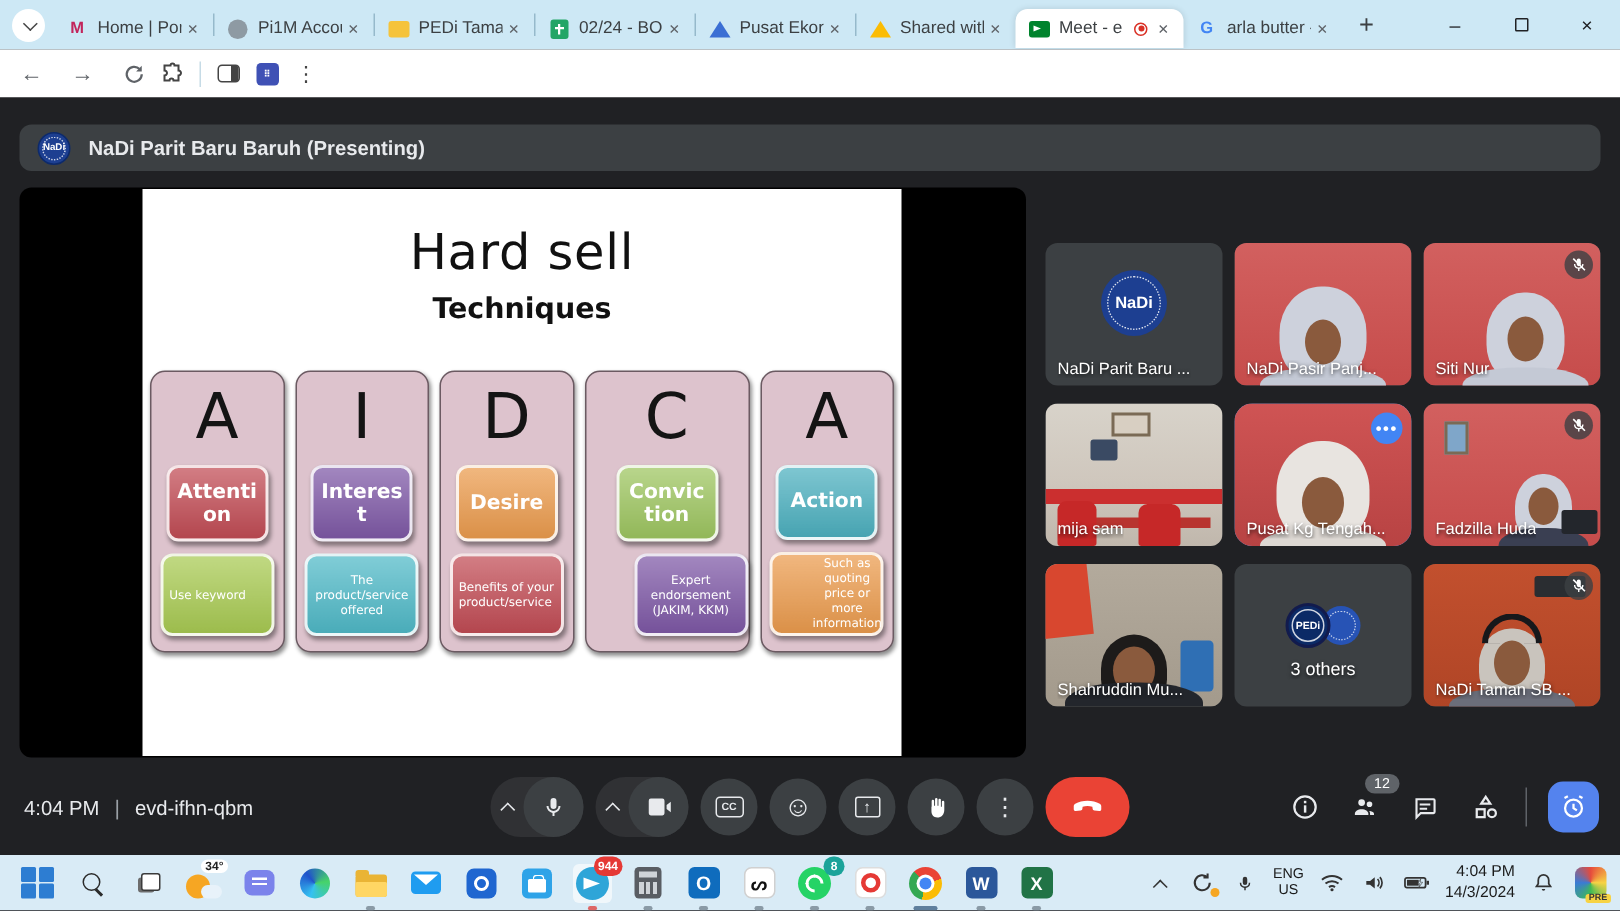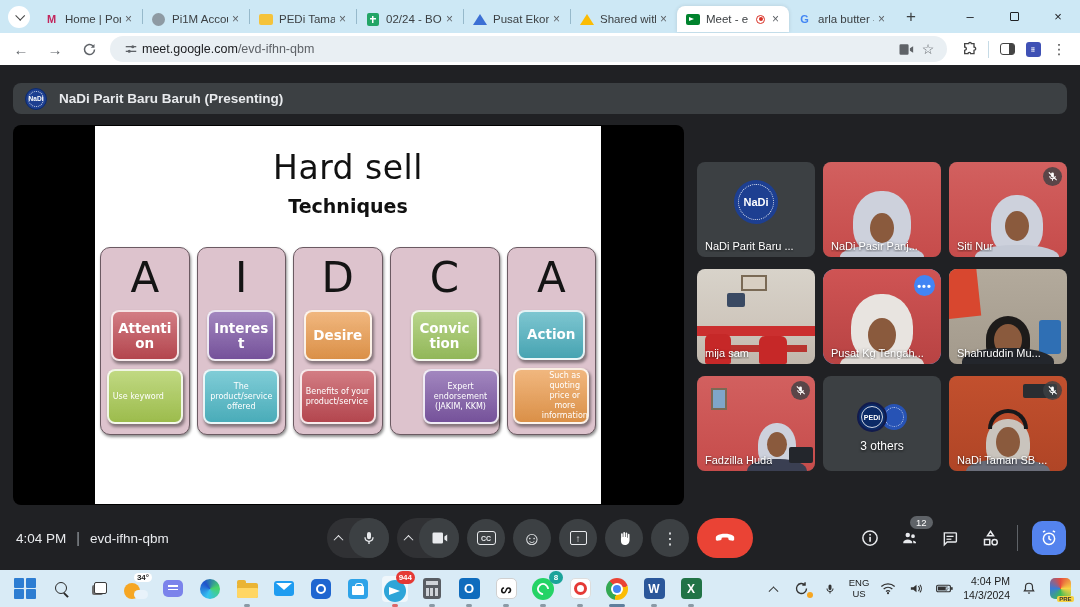--- a/index.html
+++ b/index.html
@@ -126,21 +126,21 @@
 
   
   .taskbar { position:absolute; left:0; bottom:0; width:1080px; height:37px; background:#d9ebf6; display:flex; align-items:center; }
   .tb-apps { display:flex; align-items:center; gap:11px; padding-left:12px; }
   .app { position:relative; width:26px; height:26px; display:flex; align-items:center; justify-content:center; }
   .app .indicator { position:absolute; bottom:-5px; left:50%; transform:translateX(-50%); width:6px; height:3px; border-radius:2px; background:#8a9aa6; }
   .app .indicator.wide { width:16px; background:#5f7f9d; }
   .badge { position:absolute; top:-5px; right:-7px; min-width:14px; height:13px; border-radius:7px; color:#fff; font-size:8px; display:flex; align-items:center; justify-content:center; padding:0 3px; font-weight:bold; z-index:3; }
   .badge.red { background:#e53935; }
   .badge.teal { background:#1ba39a; }
-  .app.hl { background:rgba(255,255,255,.6); border-radius:4px;align-items:flex-end; }
+  .app.hl { background:rgba(255,255,255,.6); border-radius:4px; }
 
   .ic-start { display:grid; grid-template-columns:10px 10px; grid-auto-rows:10px; gap:1.5px; }
   .ic-start span { background:#2d7dd2; border-radius:1px; }
   .ic-search { position:relative; width:14px; height:14px; }
   .ic-search::before { content:""; position:absolute; left:0; top:0; width:10px; height:10px; border:1.8px solid #2b2b2b; border-radius:50%; }
   .ic-search::after { content:""; position:absolute; right:0; bottom:0; width:6px; height:1.8px; background:#2b2b2b; transform:rotate(45deg); }
   .ic-taskview { position:relative; width:15px; height:13px; }
   .ic-taskview::before { content:""; position:absolute; left:0; bottom:0; width:11px; height:10px; background:#6d6d6d; border-radius:2px; }
   .ic-taskview::after { content:""; position:absolute; right:0; top:0; width:11px; height:10px; background:#fff; border:1.5px solid #3b3b3b; border-radius:2px; }
   .ic-weather { position:relative; width:24px; height:20px; }
@@ -276,39 +276,20 @@
 
   <div class="toolbar">
     <div class="nav-ic">←</div>
     <div class="nav-ic">→</div>
     <div class="nav-ic">
       <svg width="15" height="15" viewBox="0 0 24 24">
           <path fill="none" stroke="#5f6368" stroke-width="2.4" d="M20 12a8 8 0 1 1-2.3-5.6"></path>
           <path fill="#5f6368" d="M20 3v6h-6z"></path>
         </svg>
     </div>
-    <div class="omnibox">
-      <span class="omni-ic">
-        <svg width="14" height="14" viewBox="0 0 24 24">
-            <g stroke="#5f6368" stroke-width="2.2" fill="none">
-              <line x1="3" y1="8" x2="21" y2="8"></line>
-              <line x1="3" y1="16" x2="21" y2="16"></line>
-            </g>
-            <circle cx="15" cy="8" r="2.6" fill="#5f6368"></circle>
-            <circle cx="9" cy="16" r="2.6" fill="#5f6368"></circle>
-          </svg>
-      </span>
-      <span class="url"><span>meet.google.com</span><span class="path">/evd-ifhn-qbm</span></span>
-      <span class="omni-ic">
-        <svg width="16" height="13" viewBox="0 0 24 20">
-            <path fill="#5f6368" d="M2 4a2 2 0 0 1 2-2h10a2 2 0 0 1 2 2v12a2 2 0 0 1-2 2H4a2 2 0 0 1-2-2zm16 4 5-3v10l-5-3z"></path>
-          </svg>
-      </span>
-      <span class="omni-ic">☆</span>
-    </div>
     <div class="tb-right">
       <div class="tb-ic">
         <svg width="16" height="16" viewBox="0 0 24 24">
             <path fill="none" stroke="#444" stroke-width="2" d="M10 4a2 2 0 1 1 4 0h4v5a2.5 2.5 0 1 1 0 5v5h-5a2 2 0 1 0-4 0H4v-5a2.5 2.5 0 1 0 0-5V4z"></path>
           </svg>
       </div>
       <span class="tb-sep"></span>
       <div class="tb-ic">
           <span class="sidepanel-glyph"></span>
         </div>
@@ -437,49 +418,49 @@
               <span class="hijab" style="width:62px;height:68px;background:#e8e4e0;"></span>
               <span class="face" style="width:28px;height:34px;bottom:18px;"></span>
               <span class="torso" style="background:#ddd8d3;"></span>
             </div>
         </div>
         <span class="menu-badge">•••</span>
         <span class="tile-label">Pusat Kg Tengah...</span>
       </div>
 
       <div class="tile">
+        <div class="scene wall-red">
+          <span class="frame" style="left:14px;top:12px;width:16px;height:22px;background:#7fa6c9;"></span>
+          <div class="person" style="left:68%;width:70px;">
+              <span class="hijab" style="width:38px;height:46px;"></span>
+              <span class="face" style="width:20px;height:25px;bottom:20px;"></span>
+              <span class="torso" style="width:60px;background:#3a3f52;"></span>
+            </div>
+          <span style="position:absolute;right:2px;bottom:8px;width:24px;height:16px;background:#23262c;border-radius:2px;"></span>
+        </div>
+        <span class="mute-badge">
+          <svg width="11" height="11" viewBox="0 0 24 24">
+              <path fill="#fff" d="M12 14a3 3 0 0 0 3-3V6a3 3 0 0 0-6 0v5a3 3 0 0 0 3 3zm5-3a5 5 0 0 1-10 0H5a7 7 0 0 0 6 6.9V21h2v-3.1A7 7 0 0 0 19 11h-2z"></path>
+              <line x1="4" y1="3" x2="21" y2="20" stroke="#fff" stroke-width="2.4"></line>
+            </svg>
+        </span>
+        <span class="tile-label">Fadzilla Huda</span>
+      </div>
+
+      <div class="tile">
         <div class="scene" style="background:linear-gradient(180deg,#b3aa9c,#a39a8c);">
           <span class="sign-orange"></span>
           <span class="shelf-blue"></span>
           <div class="person" style="width:96px;">
               <span class="hijab hair-dark" style="width:44px;height:46px;border-radius:50% 50% 35% 35%;"></span>
               <span class="face" style="width:28px;height:32px;bottom:14px;"></span>
               <span class="torso dark" style="width:92px;height:30px;"></span>
             </div>
         </div>
         <span class="tile-label">Shahruddin Mu...</span>
-      </div>
-
-      <div class="tile">
-        <div class="scene wall-red">
-          <span class="frame" style="left:14px;top:12px;width:16px;height:22px;background:#7fa6c9;"></span>
-          <div class="person" style="left:68%;width:70px;">
-              <span class="hijab" style="width:38px;height:46px;"></span>
-              <span class="face" style="width:20px;height:25px;bottom:20px;"></span>
-              <span class="torso" style="width:60px;background:#3a3f52;"></span>
-            </div>
-          <span style="position:absolute;right:2px;bottom:8px;width:24px;height:16px;background:#23262c;border-radius:2px;"></span>
-        </div>
-        <span class="mute-badge">
-          <svg width="11" height="11" viewBox="0 0 24 24">
-              <path fill="#fff" d="M12 14a3 3 0 0 0 3-3V6a3 3 0 0 0-6 0v5a3 3 0 0 0 3 3zm5-3a5 5 0 0 1-10 0H5a7 7 0 0 0 6 6.9V21h2v-3.1A7 7 0 0 0 19 11h-2z"></path>
-              <line x1="4" y1="3" x2="21" y2="20" stroke="#fff" stroke-width="2.4"></line>
-            </svg>
-        </span>
-        <span class="tile-label">Fadzilla Huda</span>
       </div>
 
       <div class="tile">
         <div class="avatars">
           <span class="av av1">
               <span>PEDi</span>
             </span>
           <span class="av av2"></span>
         </div>
         <span class="tile-label center">3 others</span>

